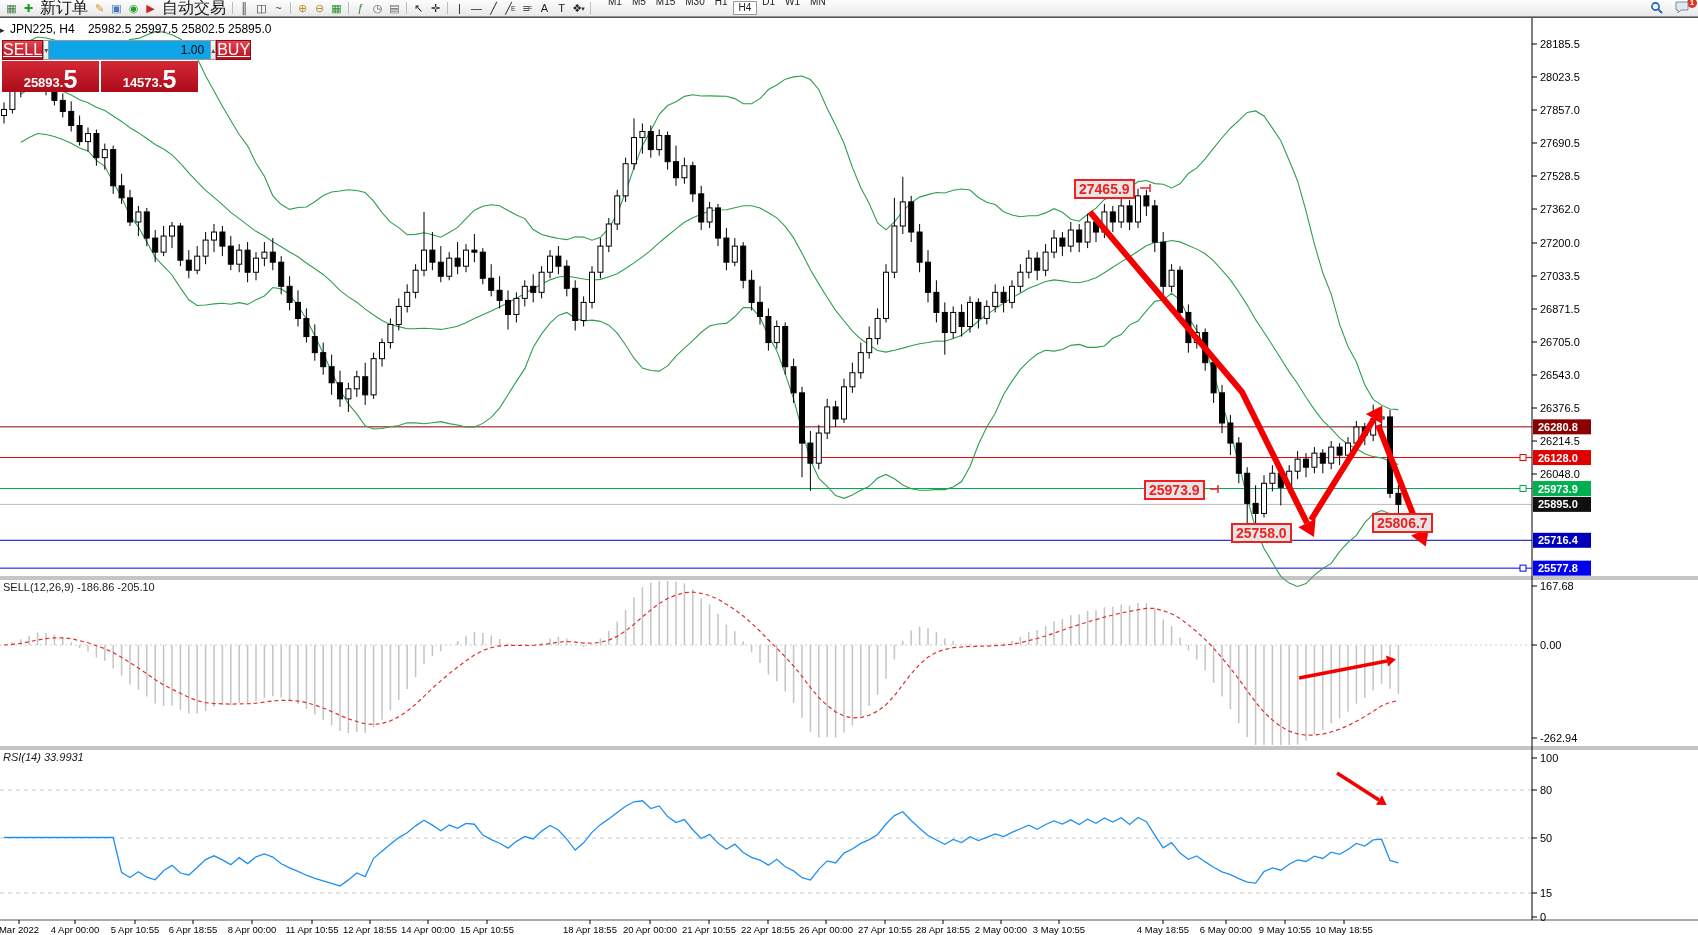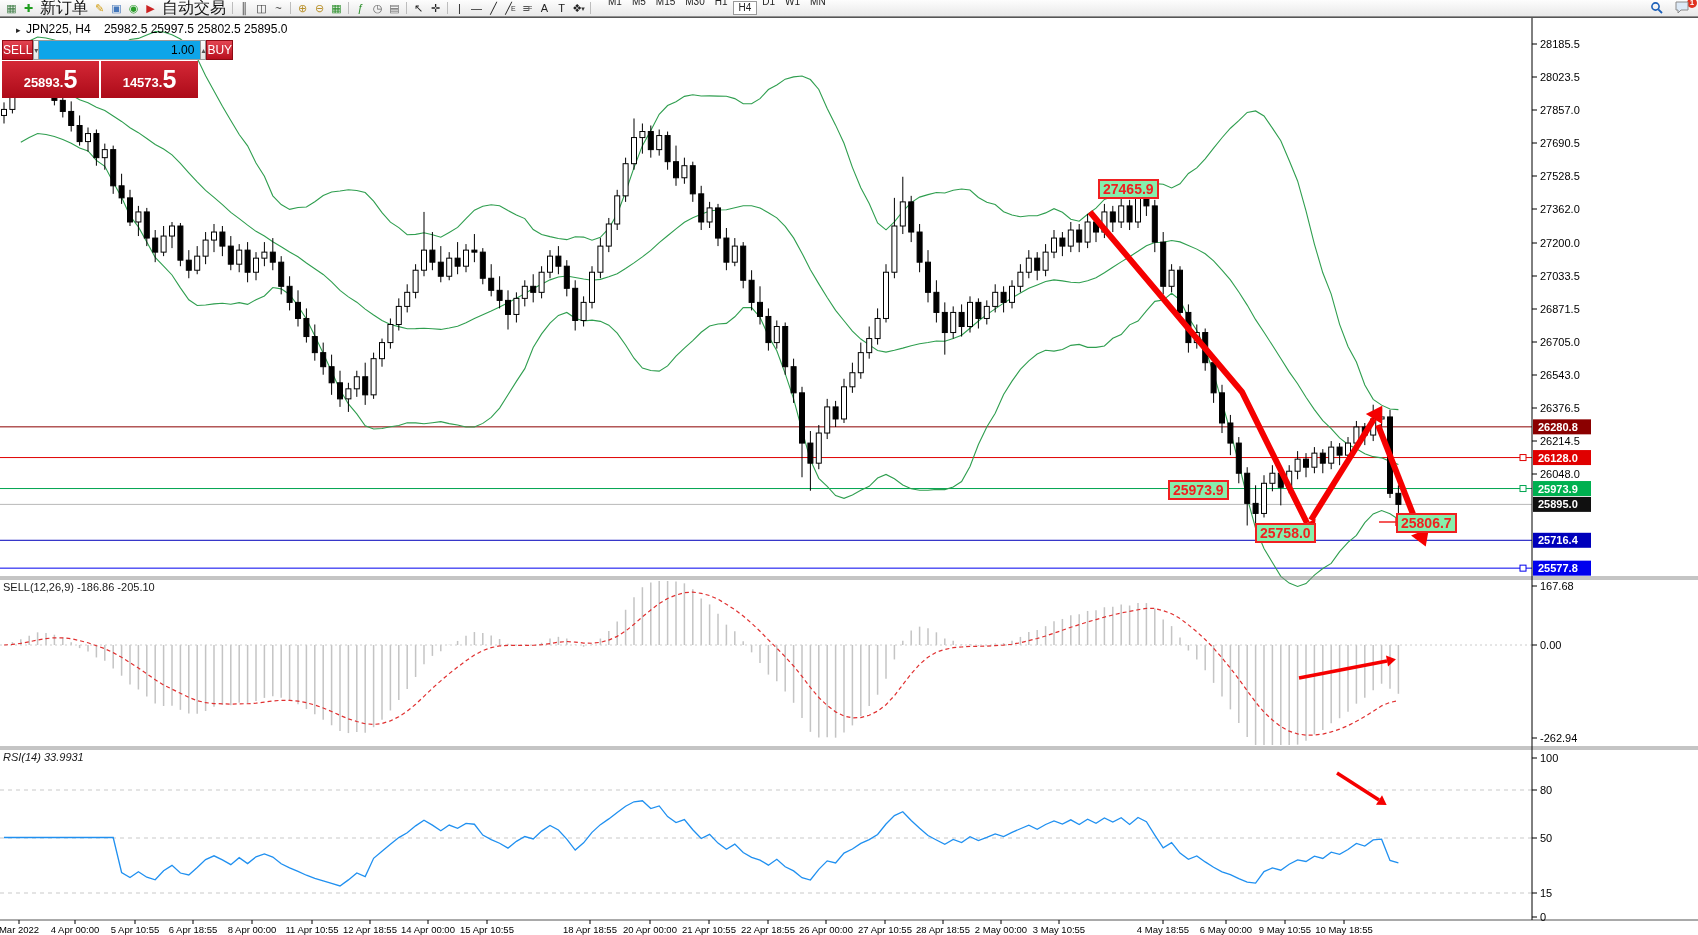--- a/index.html
+++ b/index.html
@@ -13,42 +13,42 @@
        font-size:11px;line-height:1;color:#444;cursor:default;}
   .tbi .sub{font-size:7px;margin-left:-1px;color:#333;}
   .tblabel{font-size:16px;color:#111;padding:0 3px;white-space:nowrap;}
   .tbsep{width:1px;height:12px;background:#bdbdbd;margin:0 3px;}
   .tf{font-size:10px;color:#222;padding:0 5px;height:26px;line-height:14px;white-space:nowrap;}
   .tf.active{background:#fff;border:1px solid #9a9a9a;height:12px;line-height:12px;}
   #tb-right{position:absolute;right:6px;top:1px;display:flex;align-items:center;gap:8px;}
   .chatbadge{position:absolute;top:-3px;right:-5px;width:10px;height:10px;background:#e03220;
      border-radius:50%;color:#fff;font-size:8px;font-weight:bold;text-align:center;line-height:10px;}
   
-  #quotebar{position:absolute;left:16px;top:22px;font-size:12px;color:#000;z-index:6;white-space:nowrap;}
+  #quotebar{position:absolute;left:0;top:22px;font-size:12px;color:#000;z-index:6;white-space:nowrap;}
   #quotebar .tri{font-size:9px;color:#222;margin-right:2px;}
   
   #oneclick{position:absolute;left:2px;top:40px;width:196px;z-index:6;}
   .oc-row{display:flex;height:20px;}
-  .oc-btn{width:42px;background:linear-gradient(#e34552,#b80e1d);color:#fff;font-size:12px;
-     display:flex;align-items:center;justify-content:center;border:1px solid #8d0a14;box-sizing:border-box;}
+  .oc-btn{width:42px;background:linear-gradient(#e34552,#b80e1d);color:#fff;font-size:16px;
+     display:flex;align-items:center;justify-content:center;border:1px solid #8d0a14;box-sizing:border-box;text-decoration:underline;}
   .oc-spin{width:18px;background:linear-gradient(#fcfcfc,#e4e4e4);border:1px solid #9a9a9a;
      box-sizing:border-box;font-size:8px;color:#555;display:flex;align-items:center;justify-content:center;}
   .oc-vol{flex:1;border:1px solid #9a9a9a;border-left:none;border-right:none;box-sizing:border-box;
      background:#0ea5e9;font-size:12px;text-align:right;padding:0 6px 0 0;color:#000;outline:none;
      font-family:"Liberation Sans",sans-serif;}
   .oc-prices{display:flex;gap:2px;margin-top:1px;}
   .oc-price{flex:1;height:29px;background:linear-gradient(#d42836,#ad0b19);color:#fff;
-     display:flex;align-items:flex-end;justify-content:center;padding-bottom:8px;}
+     display:flex;align-items:flex-end;justify-content:center;padding-bottom:2px;}
   .oc-price .small{font-size:13px;font-weight:bold;line-height:1.1;}
   .oc-price .big{font-size:25px;font-weight:bold;line-height:0.85;}
   
   .ind-label{position:absolute;font-size:11px;color:#1a1a1a;z-index:5;white-space:nowrap;}
   
-  .ann{position:absolute;border:2px solid #f02020;color:#f02020;background:#86efac;font-size:14px;
-       font-weight:bold;line-height:1;padding:1px 3px;z-index:5;white-space:nowrap;margin-left:24px;}
+  .ann{position:absolute;border:2px solid #f02020;color:#f02020;background:#e5e5e5;font-size:14px;
+       font-weight:bold;line-height:1;padding:1px 3px;z-index:5;white-space:nowrap;}
   svg{position:absolute;left:0;top:0;z-index:1;}
   .axis-text{font-size:11px;fill:#000;}
   .time-text{font-size:9.5px;fill:#000;}
   .badge-text{font-size:11px;font-weight:bold;fill:#fff;}
 </style>
 </head>
 <body>
 
 <div id="app">
 

